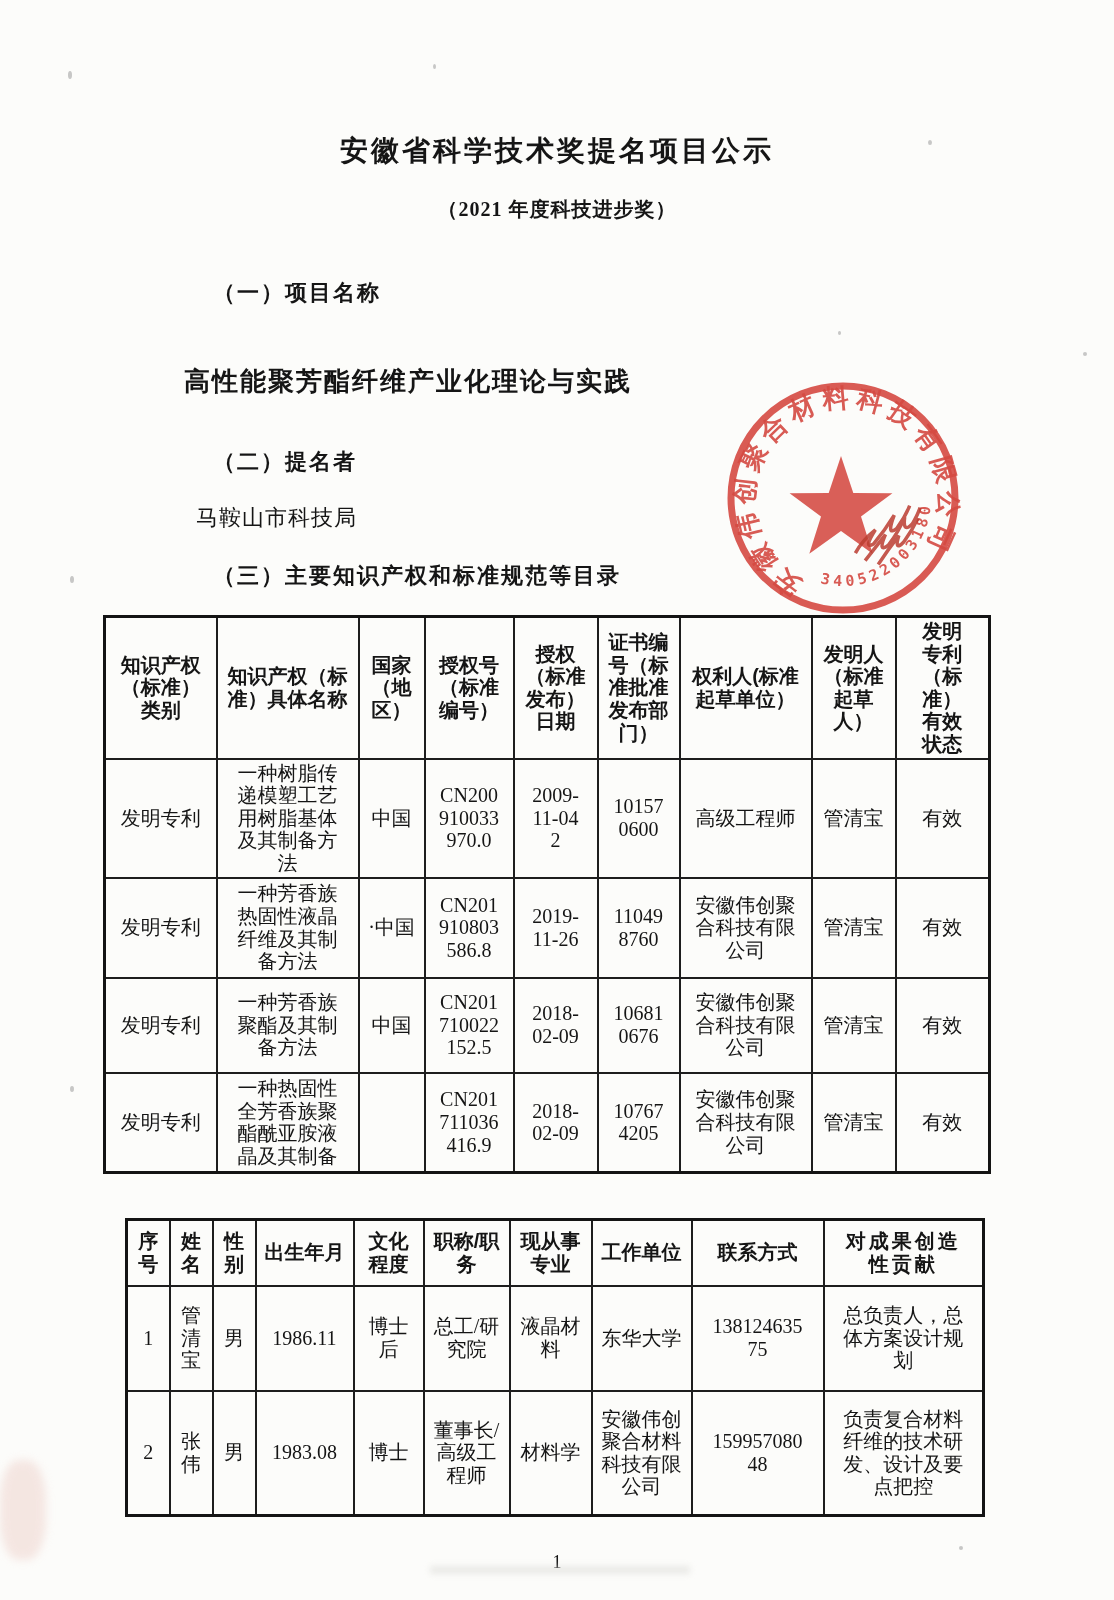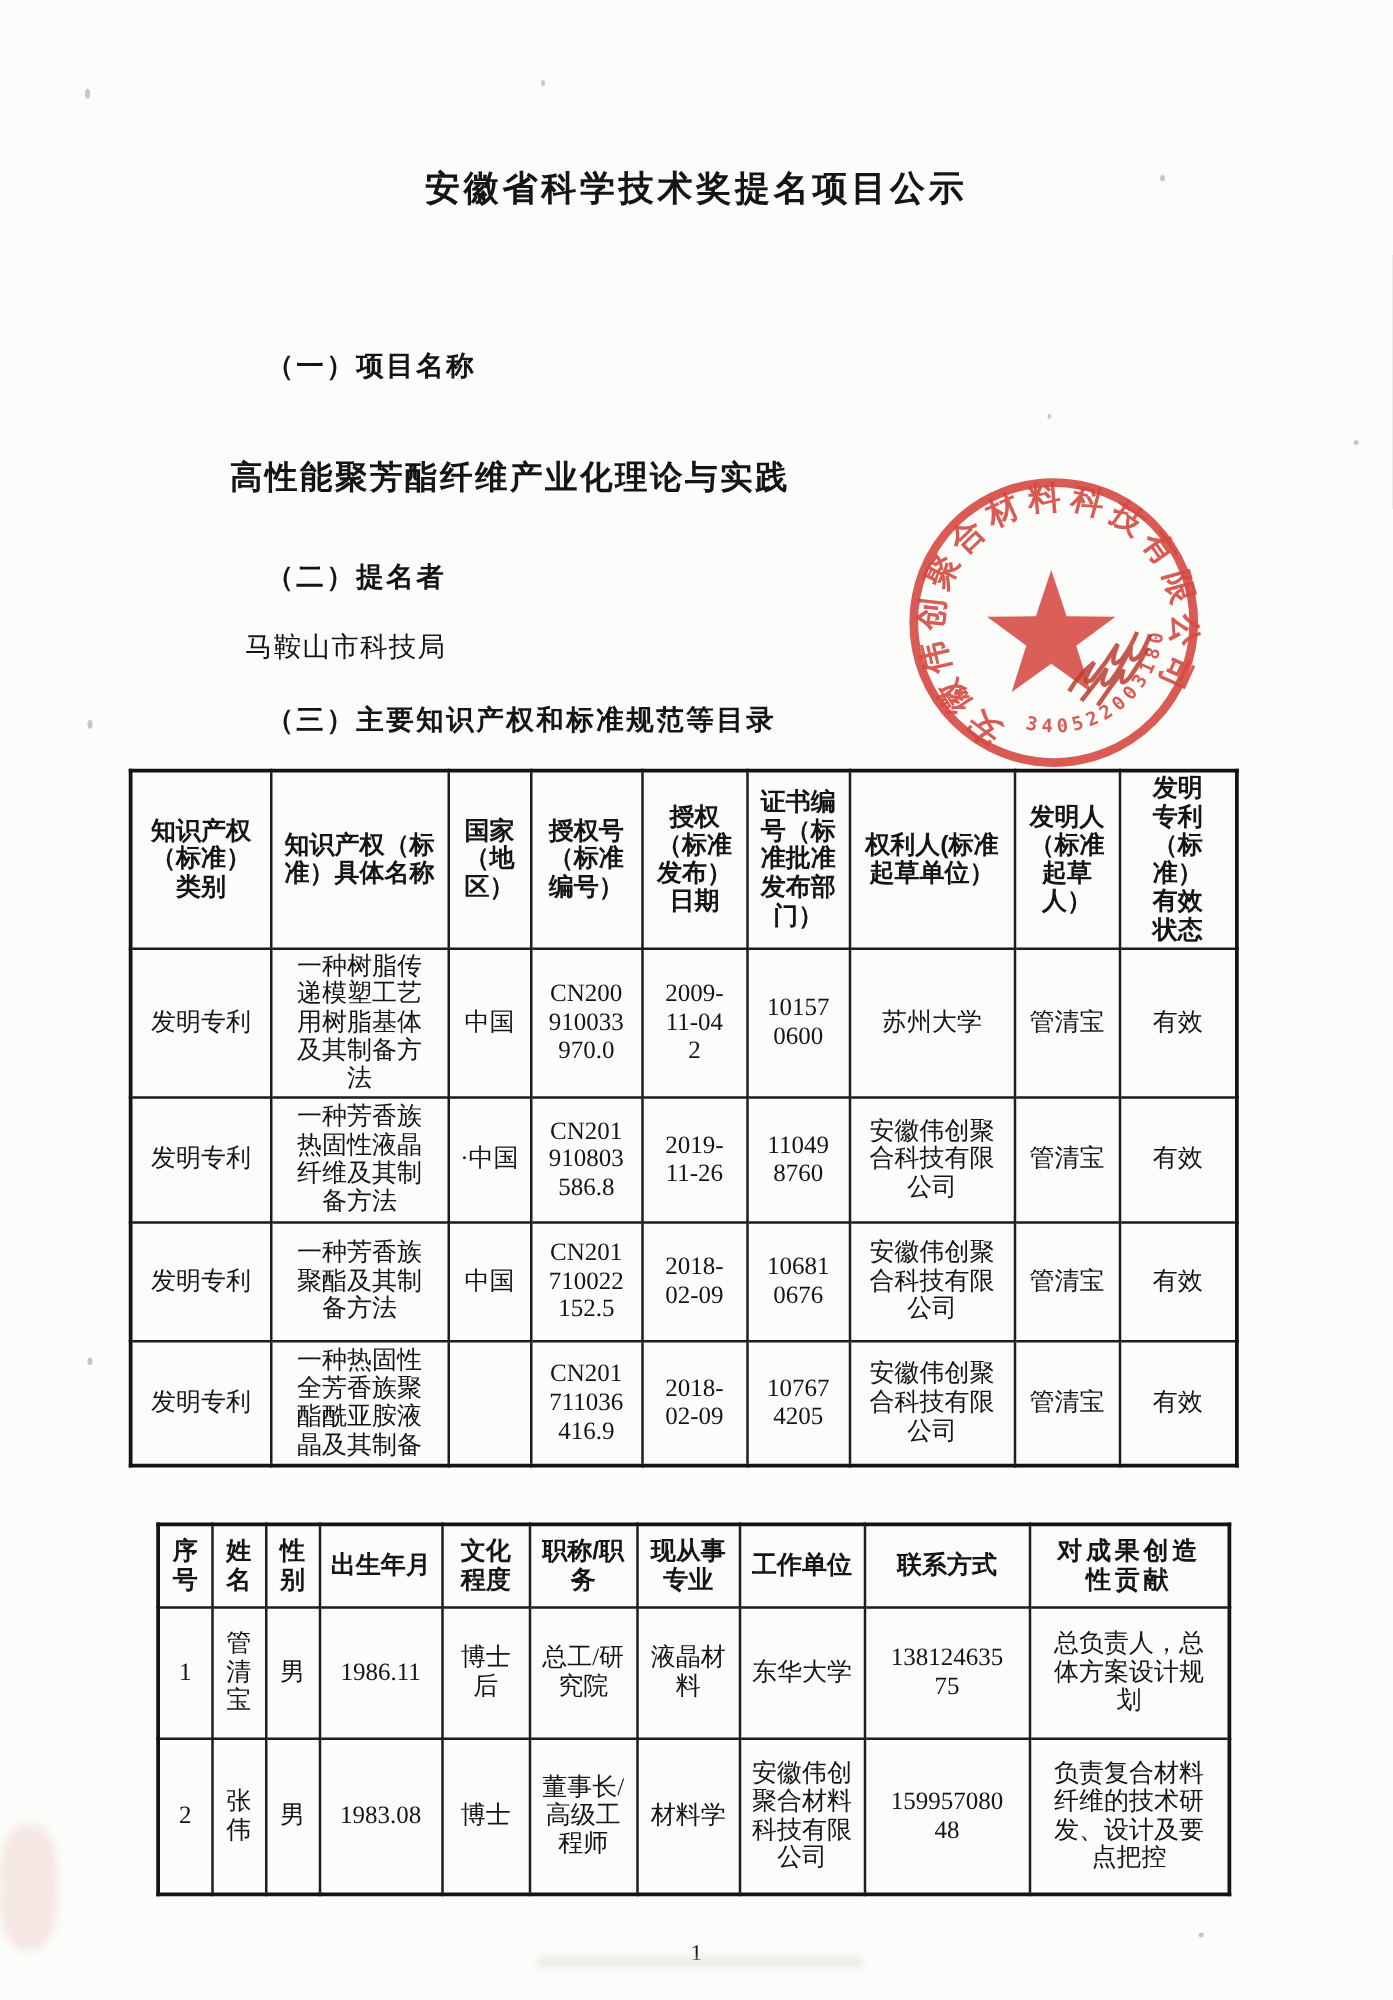--- a/index.html
+++ b/index.html
@@ -45,20 +45,21 @@
   .speck{position:absolute;background:#9a9a9a;border-radius:50%;opacity:.55;}
   .blotch{position:absolute;background:#f0d8d2;filter:blur(4px);opacity:.6;border-radius:40%;}
   .streak{position:absolute;background:#d8d8d4;filter:blur(3px);opacity:.5;}
 </style>
 </head>
 <body>
 
 <div class="page">
 
   <div class="doc-title">安徽省科学技术奖提名项目公示</div>
+  <div class="doc-subtitle">（2021 年度科技进步奖）</div>
 
   <div class="sec-heading sec1">（一）项目名称</div>
   <div class="project-name">高性能聚芳酯纤维产业化理论与实践</div>
 
   <div class="sec-heading sec2">（二）提名者</div>
   <div class="nominator">马鞍山市科技局</div>
 
   <div class="sec-heading sec3">（三）主要知识产权和标准规范等目录</div>
 
   <table class="t1">
@@ -87,21 +88,21 @@
       </tr>
     </thead>
     <tbody>
       <tr class="r1">
         <td>发明专利</td>
         <td>一种树脂传递模塑工艺用树脂基体及其制备方法</td>
         <td>中国</td>
         <td>CN200910033970.0</td>
         <td>2009-11-042</td>
         <td>101570600</td>
-        <td>苏州大学</td>
+        <td>高级工程师</td>
         <td>管清宝</td>
         <td>有效</td>
       </tr>
       <tr class="r2">
         <td>发明专利</td>
         <td>一种芳香族热固性液晶纤维及其制备方法</td>
         <td>·中国</td>
         <td>CN201910803586.8</td>
         <td>2019-11-26</td>
         <td>110498760</td>

